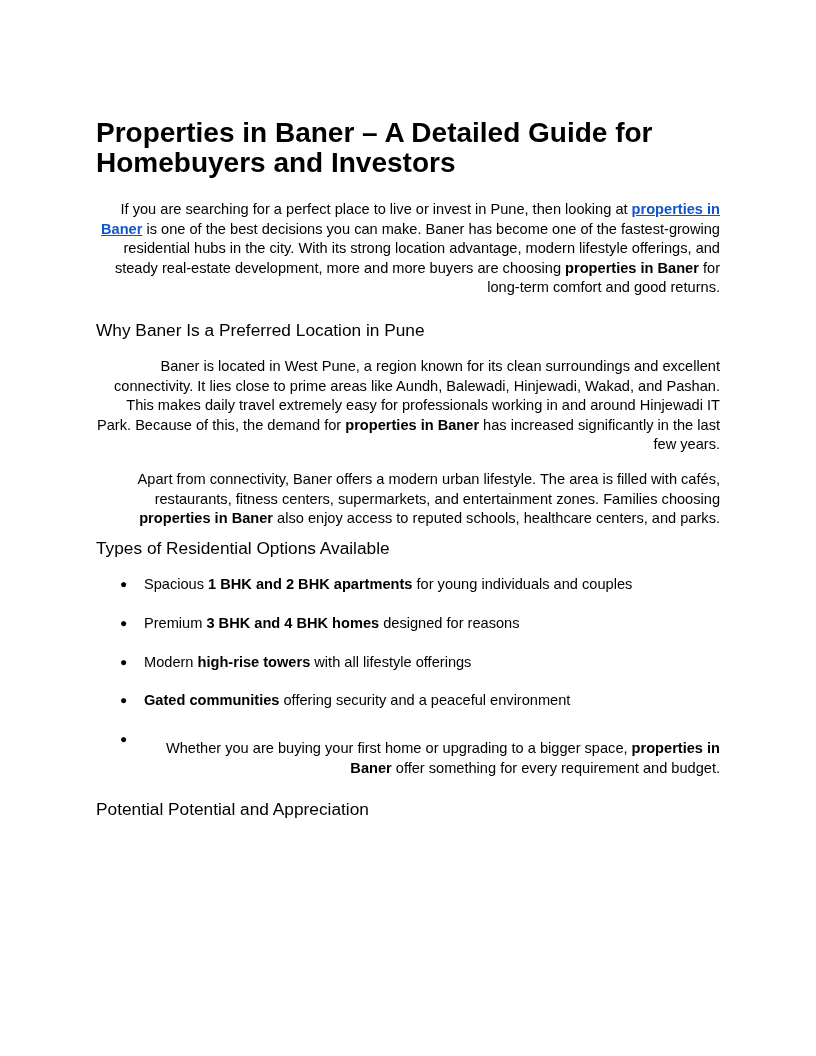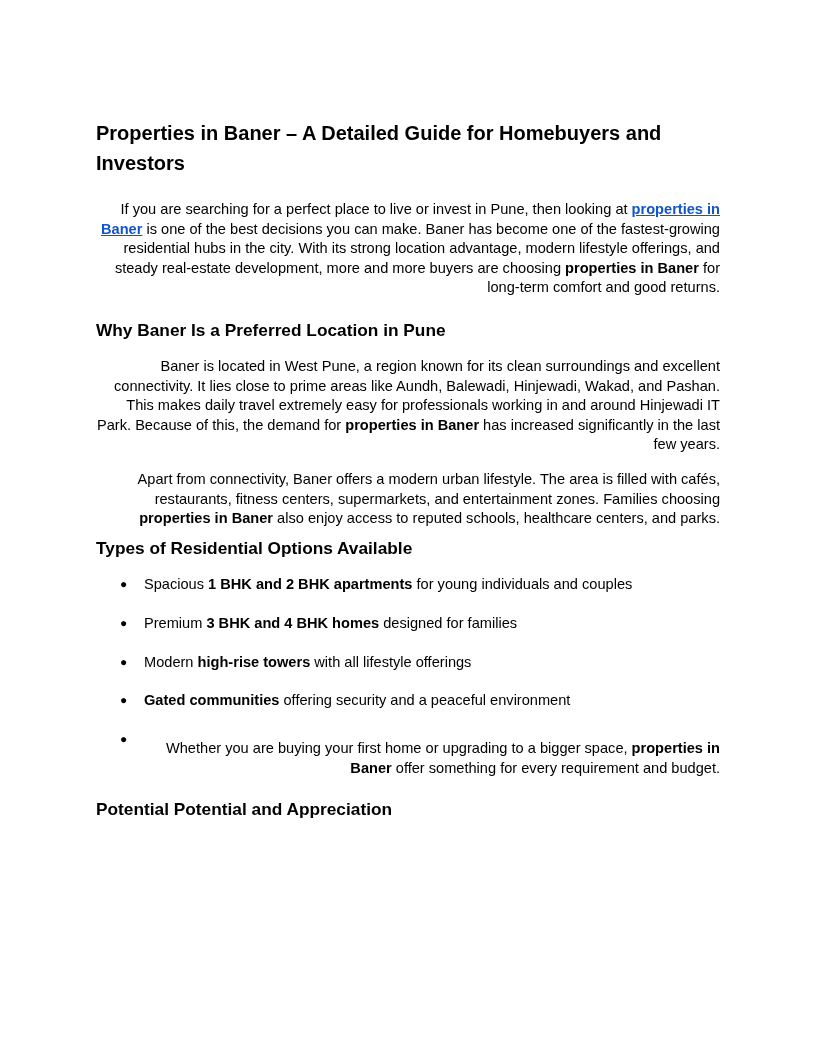--- a/index.html
+++ b/index.html
@@ -15,28 +15,28 @@
     font-family: "Liberation Sans", sans-serif;
     color: #000000;
   }
   .page {
     position: absolute;
     left: 96px;
     top: 118px;
     width: 624px;
   }
   h1 {
-    font-size: 20px;
+    font-size: 28px;
     font-weight: bold;
     line-height: 30px;
     margin: 0 0 22px 0;
   }
   h2 {
     font-size: 17.3px;
-    font-weight: bold;
+    font-weight: normal;
     line-height: 22px;
     margin: 0 0 16px 0;
   }
   p {
     font-size: 14.6px;
     line-height: 19.6px;
     margin: 0 0 15px 0;
     text-align: right;
   }
   .p-intro { margin-bottom: 21px; }
@@ -81,21 +81,21 @@
 
   <p><span>Baner is located in West Pune, a region known for its clean surroundings and excellent connectivity. It lies close to prime areas like Aundh, Balewadi, Hinjewadi, Wakad, and Pashan. This makes daily travel extremely easy for professionals working in and around Hinjewadi IT Park. Because of this, the demand for </span><b>properties in Baner</b><span> has increased significantly in the last few years.</span></p>
 
   <p class="p-why2"><span>Apart from connectivity, Baner offers a modern urban lifestyle. The area is filled with cafés, restaurants, fitness centers, supermarkets, and entertainment zones. Families choosing </span><b>properties in Baner</b><span> also enjoy access to reputed schools, healthcare centers, and parks.</span></p>
 
   <h2>Types of Residential Options Available</h2>
 
 
   <ul class="bullets">
     <li><span class="bullet">●</span><span>Spacious </span><b>1 BHK and 2 BHK apartments</b><span> for young individuals and couples</span></li>
-    <li><span class="bullet">●</span><span>Premium </span><b>3 BHK and 4 BHK homes</b><span> designed for families</span></li>
+    <li><span class="bullet">●</span><span>Premium </span><b>3 BHK and 4 BHK homes</b><span> designed for reasons</span></li>
     <li><span class="bullet">●</span><span>Modern </span><b>high-rise towers</b><span> with all lifestyle offerings</span></li>
     <li><span class="bullet">●</span><span></span><b>Gated communities</b><span> offering security and a peaceful environment</span></li>
     <li><span class="bullet">●</span><b></b><span></span></li>
   </ul>
 
   <p class="p-whether"><span>Whether you are buying your first home or upgrading to a bigger space, </span><b>properties in Baner</b><span> offer something for every requirement and budget.</span></p>
 
   <h2>Potential Potential and Appreciation</h2>
 
 </div>

